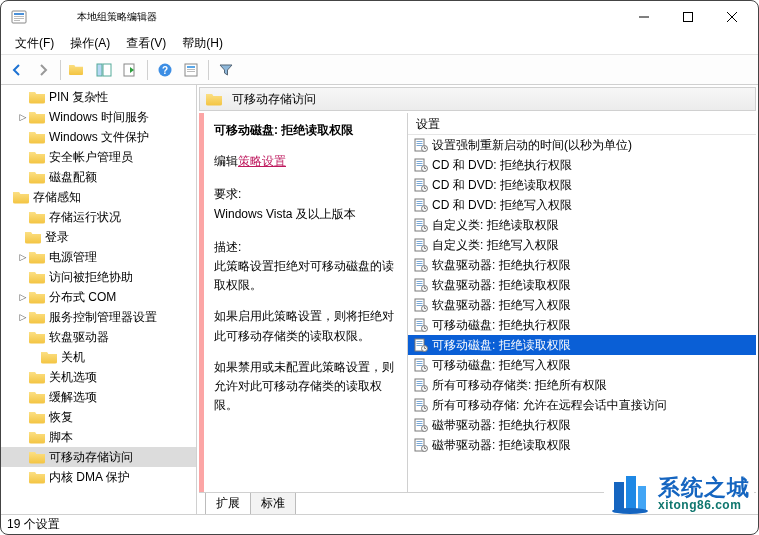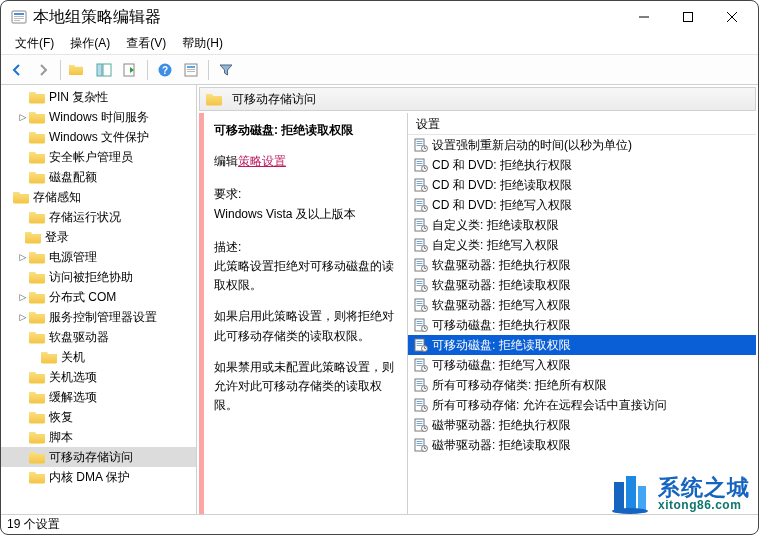--- a/index.html
+++ b/index.html
@@ -1,21 +1,21 @@
 <!DOCTYPE html>
 <html><head>
 <meta charset="utf-8">
 <style>
 * { margin: 0; padding: 0; box-sizing: border-box; font-family: "Microsoft YaHei", "Segoe UI", sans-serif; }
 body { width: 759px; height: 535px; background: #fff; border: 1px solid #444; border-radius: 8px; overflow: hidden; display: flex; flex-direction: column; font-size: 12px; }
 
 
 .titlebar { height: 32px; display: flex; align-items: center; padding: 0 4px 0 10px; }
 .titlebar .icon { width: 16px; height: 16px; margin-right: 6px; }
-.titlebar .title { flex: 1; font-size: 16px; }
+.titlebar .title { flex: 1; font-size: 10px; margin-left: 44px; }
 .winbtns { display: flex; }
 .winbtn { width: 44px; height: 30px; display: flex; align-items: center; justify-content: center; cursor: default; }
 .winbtn svg { width: 10px; height: 10px; }
 
 
 .menubar { height: 22px; display: flex; align-items: center; padding: 0 6px; border-bottom: 1px solid #e5e5e5; font-size: 12px; }
 .menuitem { padding: 2px 8px; cursor: default; }
 
 
 .toolbar { height: 30px; display: flex; align-items: center; padding: 0 4px; border-bottom: 1px solid #d0d0d0; gap: 2px; background: #fdfdfd; }
@@ -456,20 +456,24 @@
                   <rect x="2.5" y="5" width="6" height="1" fill="#7aa7d4"></rect>
                   <rect x="2.5" y="7" width="6" height="1" fill="#7aa7d4"></rect>
                   <circle cx="10.5" cy="10.5" r="3" fill="#f4f4f4" stroke="#7a7a7a"></circle>
                   <path d="M10.5 8.5v2h1.5" fill="none" stroke="#7a7a7a"></path>
                 </svg></span>
               <span>磁带驱动器: 拒绝读取权限</span>
             </div>
           </div>
       </div>
     </div>
+    <div class="tabs">
+      <div class="tab active">扩展</div>
+      <div class="tab">标准</div>
+    </div>
 
     <div class="watermark">
       <svg width="44" height="44" viewBox="0 0 44 44">
         <rect x="6" y="10" width="10" height="28" fill="#1565c0"></rect>
         <rect x="18" y="4" width="10" height="34" fill="#1e88e5"></rect>
         <rect x="30" y="14" width="8" height="24" fill="#42a5f5"></rect>
         <ellipse cx="22" cy="39" rx="18" ry="3" fill="#1565c0"></ellipse>
       </svg>
       <div class="wtext">
         <span class="w1">系统之城</span>

